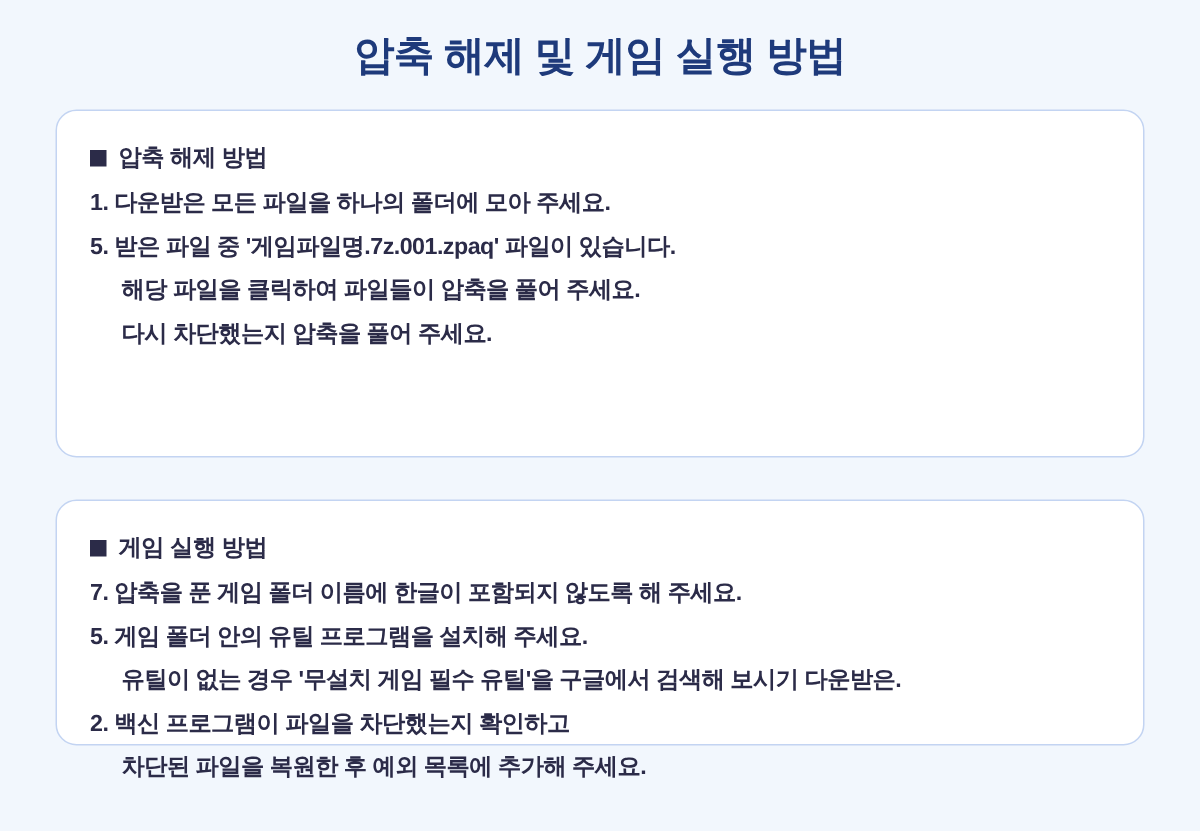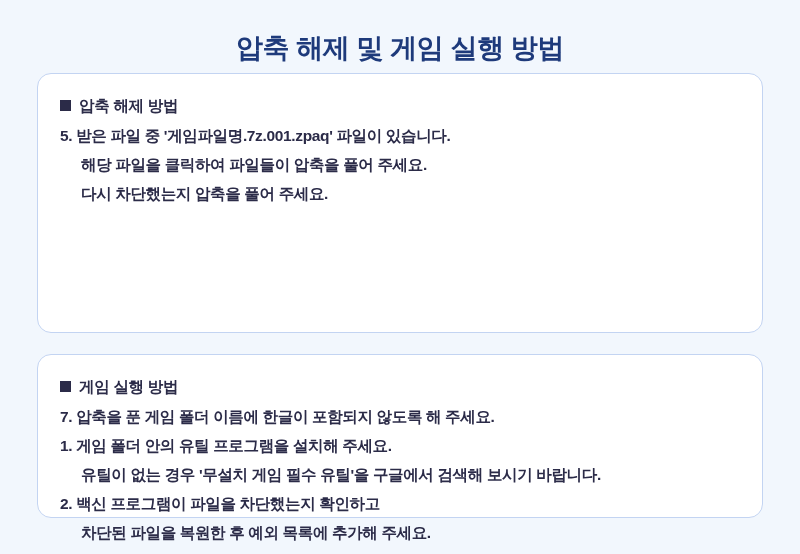--- a/index.html
+++ b/index.html
@@ -21,43 +21,42 @@
     height: 554px;
     box-sizing: border-box;
   }
   .page-title {
     text-align: center;
     font-size: 27px;
     font-weight: bold;
     color: #1e3a7b;
     letter-spacing: -0.4px;
     margin: 0;
-    padding-top: 32px;
+    padding-top: 21px;
     padding-bottom: 0;
     line-height: 1.25;
   }
   .card {
     position: absolute;
     left: 37px;
     width: 726px;
     box-sizing: border-box;
     background: #ffffff;
     border: 1.6px solid #c3d4f2;
     border-radius: 14px;
   }
   .card-unzip {
     top: 73px;
-    height: 260px;
+    height: 232px;
     padding: 17px 22px 0 22px;
   }
   .card-run {
     top: 333px;
     height: 164px;
     padding: 17px 22px 0 22px;
-    margin-top: 21px;
   }
   .section-heading {
     display: flex;
     align-items: center;
     font-size: 15.5px;
     font-weight: bold;
     color: #2b2b48;
     line-height: 29px;
     letter-spacing: -0.3px;
     margin: 0 0 1px 0;
@@ -100,41 +99,44 @@
 
   <h1 class="page-title">압축 해제 및 게임 실행 방법</h1>
 
   <section class="card card-unzip">
     <div class="section-heading">
       <span class="sq-icon"></span>
       <span>압축 해제 방법</span>
     </div>
     <ol class="steps">
       <li class="step">
+        <span class="step-line">1. 다운받은 모든 파일을 하나의 폴더에 모아 주세요.</span>
+      </li>
+      <li class="step">
         <span class="step-line">5. 받은 파일 중 '게임파일명.7z.001.zpaq' 파일이 있습니다.</span>
         <span class="step-cont">해당 파일을 클릭하여 파일들이 압축을 풀어 주세요.</span>
       </li>
       <li class="step">
         <span class="step-cont">다시 차단했는지 압축을 풀어 주세요.</span>
       </li>
     </ol>
   </section>
 
   <section class="card card-run">
     <div class="section-heading">
       <span class="sq-icon"></span>
       <span>게임 실행 방법</span>
     </div>
     <ol class="steps">
       <li class="step">
         <span class="step-line">7. 압축을 푼 게임 폴더 이름에 한글이 포함되지 않도록 해 주세요.</span>
       </li>
       <li class="step">
-        <span class="step-line">1. 게임 폴더 안의 유틸 프로그램을 설치해 주세요.</span>
-        <span class="step-cont">유틸이 없는 경우 '무설치 게임 필수 유틸'을 구글에서 검색해 보시기 바랍니다.</span>
+        <span class="step-line">5. 게임 폴더 안의 유틸 프로그램을 설치해 주세요.</span>
+        <span class="step-cont">유틸이 없는 경우 '무설치 게임 필수 유틸'을 구글에서 검색해 보시기 다운받은.</span>
       </li>
       <li class="step">
         <span class="step-line">2. 백신 프로그램이 파일을 차단했는지 확인하고</span>
         <span class="step-cont">차단된 파일을 복원한 후 예외 목록에 추가해 주세요.</span>
       </li>
     </ol>
   </section>
 
 </div>
 

